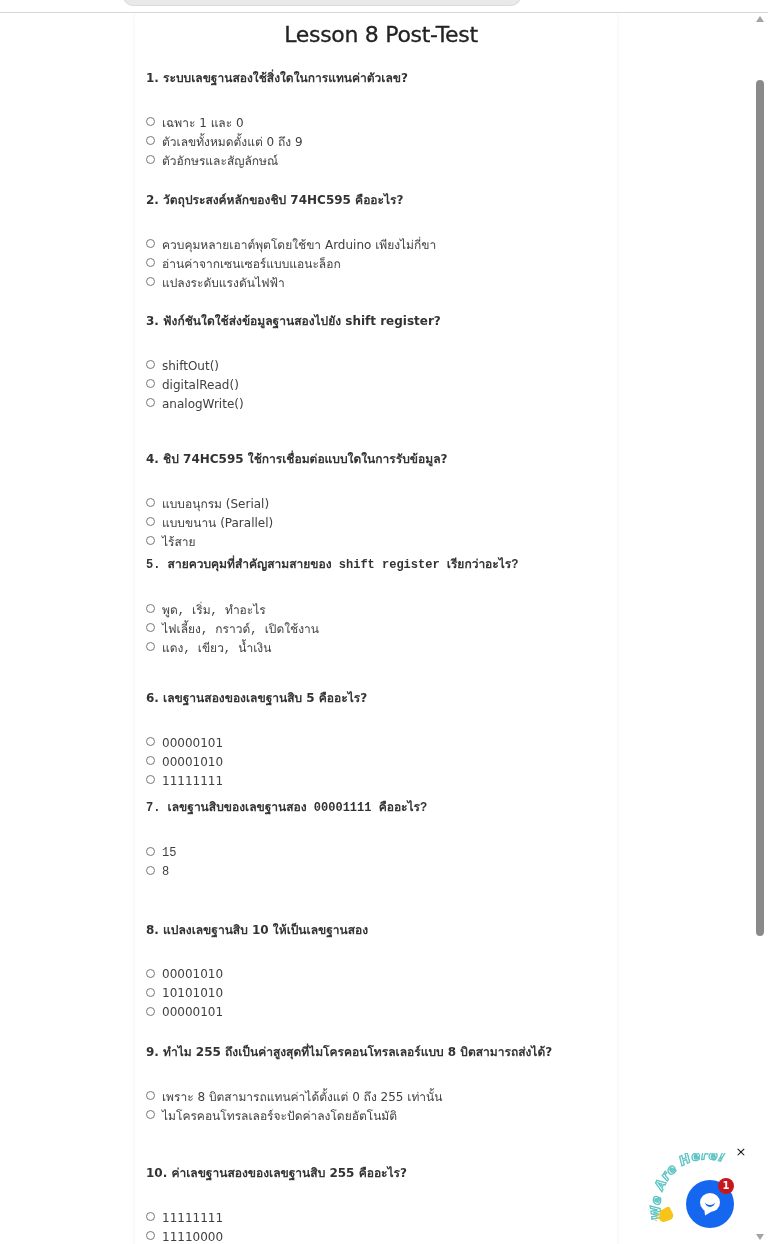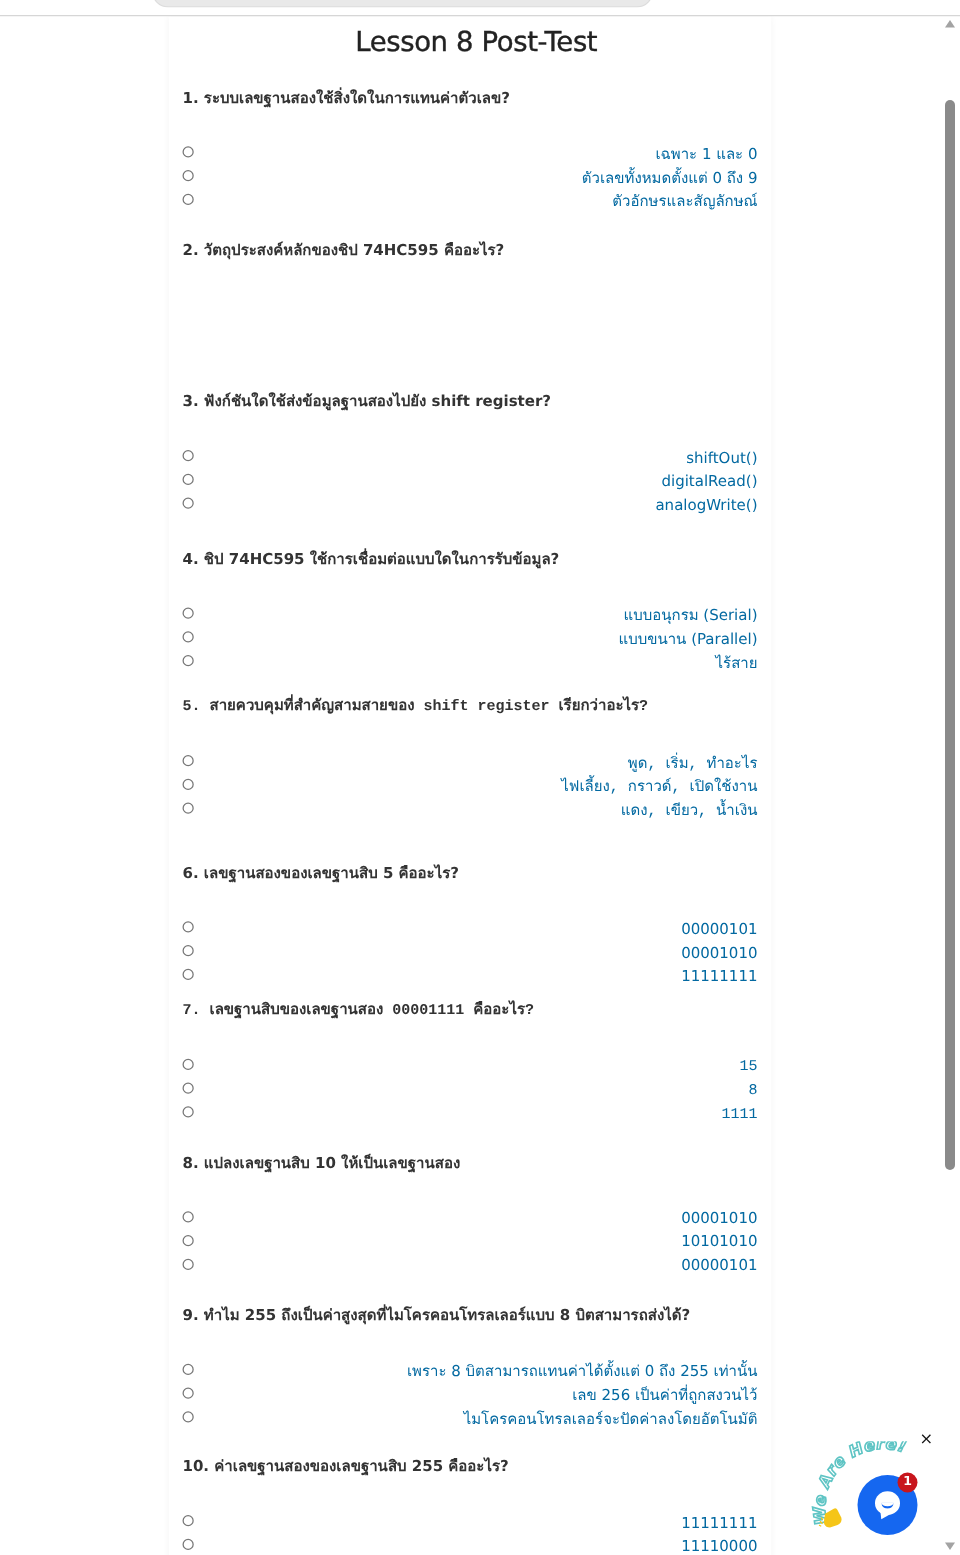--- a/index.html
+++ b/index.html
@@ -79,23 +79,22 @@
     .options {
       margin-top: 26px;
       padding: 0;
       list-style: none;
     }
     .option {
       display: flex;
       align-items: center;
       height: 19px;
       font-size: 12px;
-      color: #0369a1;
+      color: #404040;
       white-space: nowrap;
-      justify-content: space-between;
     }
     .radio {
       width: 9px;
       height: 9px;
       border: 1px solid #767676;
       border-radius: 50%;
       margin-left: 0px;
       margin-right: 7px;
       box-sizing: border-box;
       flex: 0 0 auto;
@@ -252,39 +251,53 @@
               <span>ตัวเลขทั้งหมดตั้งแต่ 0 ถึง 9</span>
             </li>
             <li class="option">
               <span class="radio"></span>
               <span>ตัวอักษรและสัญลักษณ์</span>
             </li>
           </ul>
         </div>
         <div class="question" style="top: 177.7px;">
           <p class="q-text">2. วัตถุประสงค์หลักของชิป 74HC595 คืออะไร?</p>
+          <ul class="options">
+            <li class="option">
+              <span class="radio"></span>
+              <span>ควบคุมหลายเอาต์พุตโดยใช้ขา Arduino เพียงไม่กี่ขา</span>
+            </li>
+            <li class="option">
+              <span class="radio"></span>
+              <span>อ่านค่าจากเซนเซอร์แบบแอนะล็อก</span>
+            </li>
+            <li class="option">
+              <span class="radio"></span>
+              <span>แปลงระดับแรงดันไฟฟ้า</span>
+            </li>
+          </ul>
         </div>
         <div class="question" style="top: 299.4px;">
           <p class="q-text">3. ฟังก์ชันใดใช้ส่งข้อมูลฐานสองไปยัง shift register?</p>
           <ul class="options">
             <li class="option">
               <span class="radio"></span>
               <span>shiftOut()</span>
             </li>
             <li class="option">
               <span class="radio"></span>
               <span>digitalRead()</span>
             </li>
             <li class="option">
               <span class="radio"></span>
               <span>analogWrite()</span>
             </li>
           </ul>
         </div>
-        <div class="question" style="top: 425px;">
+        <div class="question" style="top: 437px;">
           <p class="q-text">4. ชิป 74HC595 ใช้การเชื่อมต่อแบบใดในการรับข้อมูล?</p>
           <ul class="options">
             <li class="option">
               <span class="radio"></span>
               <span>แบบอนุกรม (Serial)</span>
             </li>
             <li class="option">
               <span class="radio"></span>
               <span>แบบขนาน (Parallel)</span>
             </li>
@@ -332,24 +345,20 @@
           <p class="q-text">7. เลขฐานสิบของเลขฐานสอง 00001111 คืออะไร?</p>
           <ul class="options">
             <li class="option">
               <span class="radio"></span>
               <span>15</span>
             </li>
             <li class="option">
               <span class="radio"></span>
               <span>8</span>
             </li>
-            <li class="option">
-              <span class="radio"></span>
-              <span>1111</span>
-            </li>
           </ul>
         </div>
         <div class="question" style="top: 907.9px;">
           <p class="q-text">8. แปลงเลขฐานสิบ 10 ให้เป็นเลขฐานสอง</p>
           <ul class="options">
             <li class="option">
               <span class="radio"></span>
               <span>00001010</span>
             </li>
             <li class="option">
@@ -361,24 +370,20 @@
               <span>00000101</span>
             </li>
           </ul>
         </div>
         <div class="question" style="top: 1029.6px;">
           <p class="q-text">9. ทำไม 255 ถึงเป็นค่าสูงสุดที่ไมโครคอนโทรลเลอร์แบบ 8 บิตสามารถส่งได้?</p>
           <ul class="options">
             <li class="option">
               <span class="radio"></span>
               <span>เพราะ 8 บิตสามารถแทนค่าได้ตั้งแต่ 0 ถึง 255 เท่านั้น</span>
-            </li>
-            <li class="option">
-              <span class="radio"></span>
-              <span>เลข 256 เป็นค่าที่ถูกสงวนไว้</span>
             </li>
             <li class="option">
               <span class="radio"></span>
               <span>ไมโครคอนโทรลเลอร์จะปัดค่าลงโดยอัตโนมัติ</span>
             </li>
           </ul>
         </div>
         <div class="question" style="top: 1151.3px;">
           <p class="q-text">10. ค่าเลขฐานสองของเลขฐานสิบ 255 คืออะไร?</p>
           <ul class="options">

